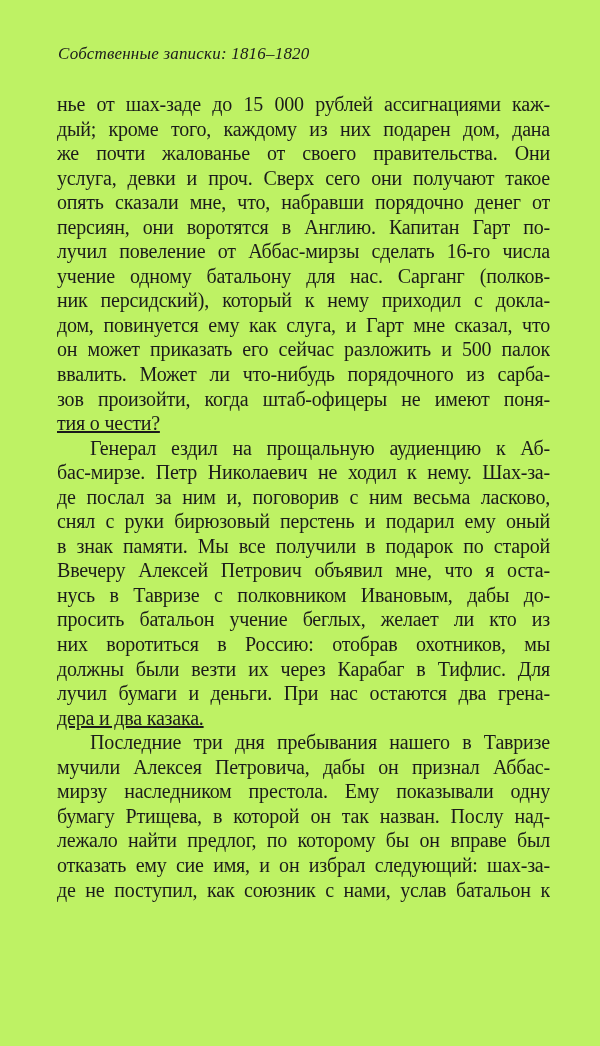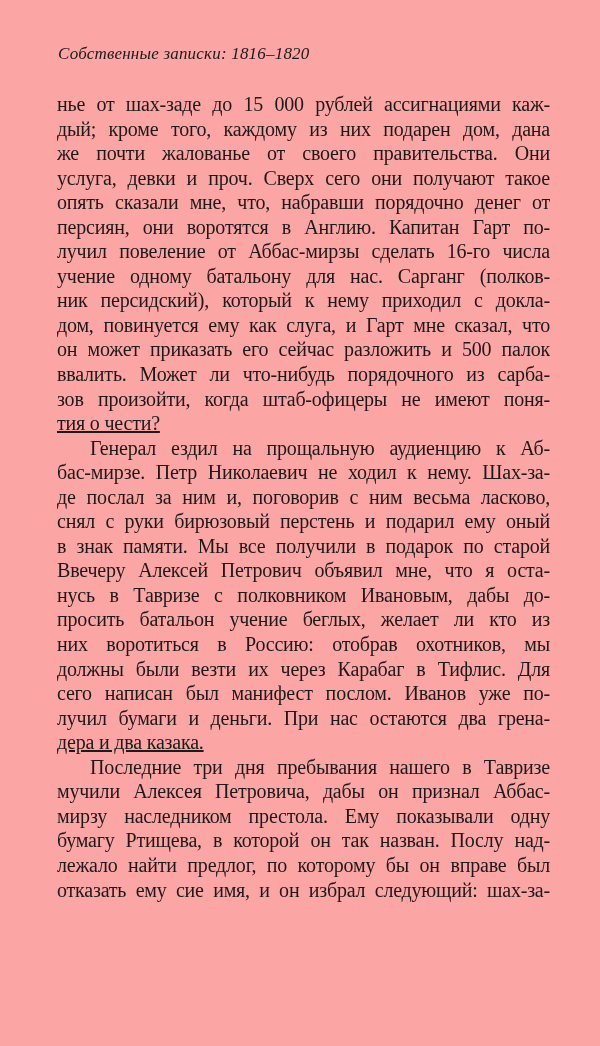--- a/index.html
+++ b/index.html
@@ -7,21 +7,21 @@
   body {
     background: #fefefe;
     color: #1b1b1b;
     font-family: "Liberation Serif", "DejaVu Serif", serif;
     position: relative;
     overflow: hidden;
   }
   .page {
     position: absolute;
     inset: 0;
-    background: #fca5a5;
+    background: #bef264;
   }
   .running-header {
     position: absolute;
     left: 58px;
     top: 44px;
     font-style: italic;
     font-size: 17px;
     letter-spacing: 0.2px;
     white-space: nowrap;
   }
@@ -84,25 +84,25 @@
       <div class="line indent">Генерал ездил на прощальную аудиенцию к Аб-</div>
       <div class="line">бас-мирзе. Петр Николаевич не ходил к нему. Шах-за-</div>
       <div class="line">де послал за ним и, поговорив с ним весьма ласково,</div>
       <div class="line">снял с руки бирюзовый перстень и подарил ему оный</div>
       <div class="line">в знак памяти. Мы все получили в подарок по старой</div>
       <div class="line">Ввечеру Алексей Петрович объявил мне, что я оста-</div>
       <div class="line">нусь в Тавризе с полковником Ивановым, дабы до-</div>
       <div class="line">просить батальон учение беглых, желает ли кто из</div>
       <div class="line">них воротиться в Россию: отобрав охотников, мы</div>
       <div class="line">должны были везти их через Карабаг в Тифлис. Для</div>
-      <div class="line">сего написан был манифест послом. Иванов уже по-</div>
       <div class="line">лучил бумаги и деньги. При нас остаются два грена-</div>
       <div class="line short">дера и два казака.</div>
       <div class="line indent">Последние три дня пребывания нашего в Тавризе</div>
       <div class="line">мучили Алексея Петровича, дабы он признал Аббас-</div>
       <div class="line">мирзу наследником престола. Ему показывали одну</div>
       <div class="line">бумагу Ртищева, в которой он так назван. Послу над-</div>
       <div class="line">лежало найти предлог, по которому бы он вправе был</div>
       <div class="line">отказать ему сие имя, и он избрал следующий: шах-за-</div>
+      <div class="line">де не поступил, как союзник с нами, услав батальон к</div>
     </div>
 
 
 </div>
 
 </body></html>

